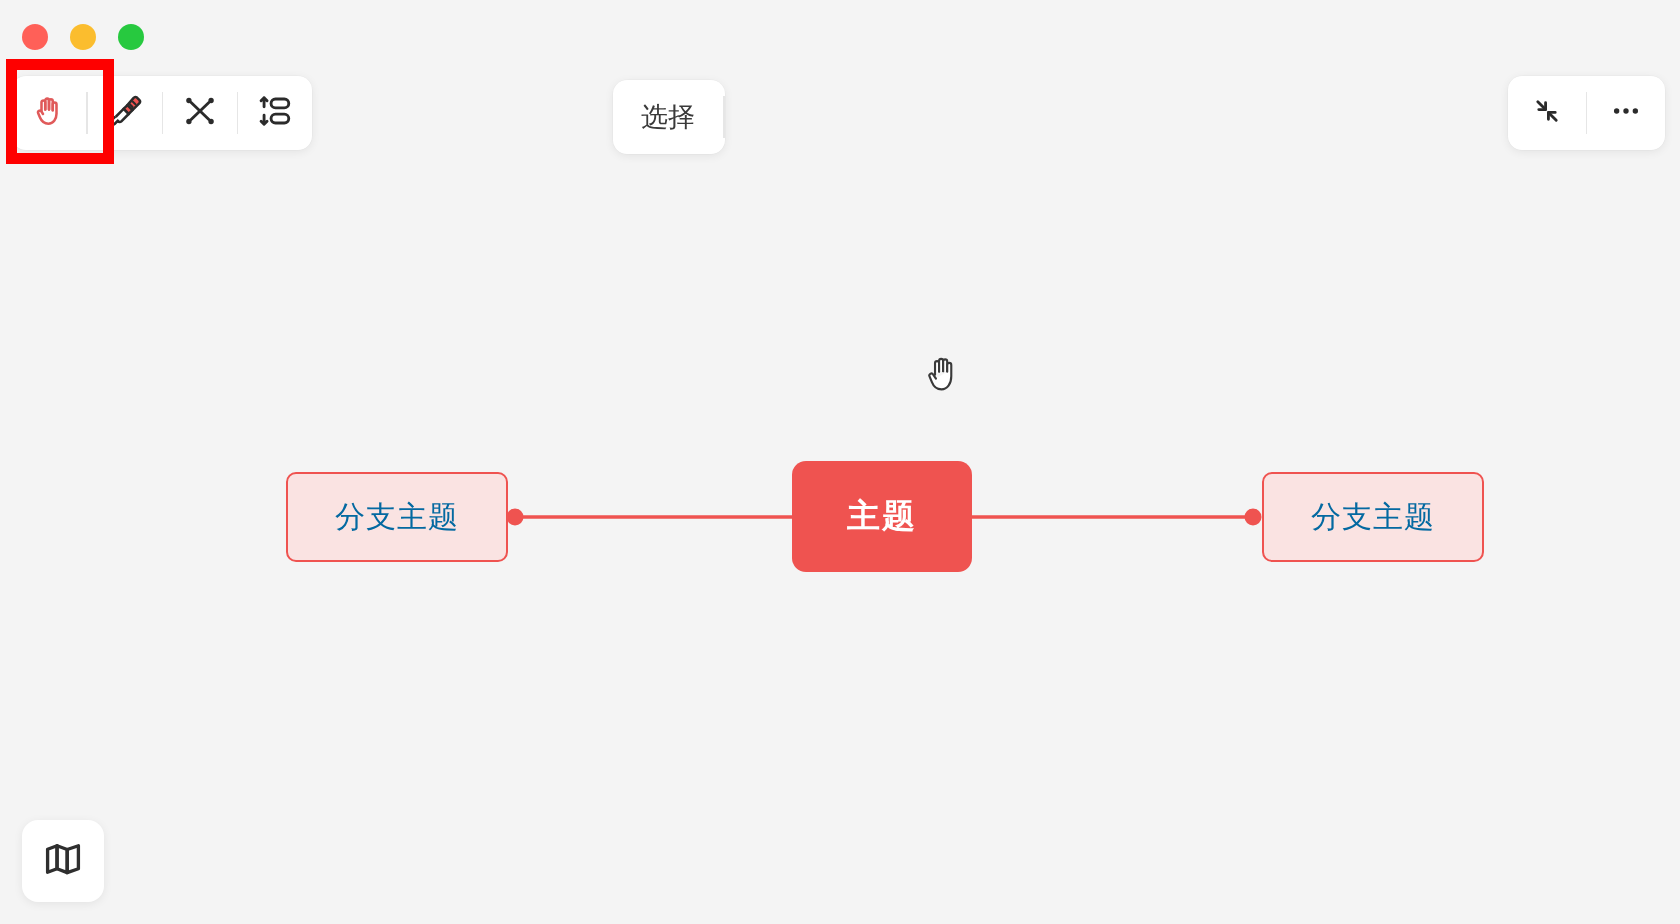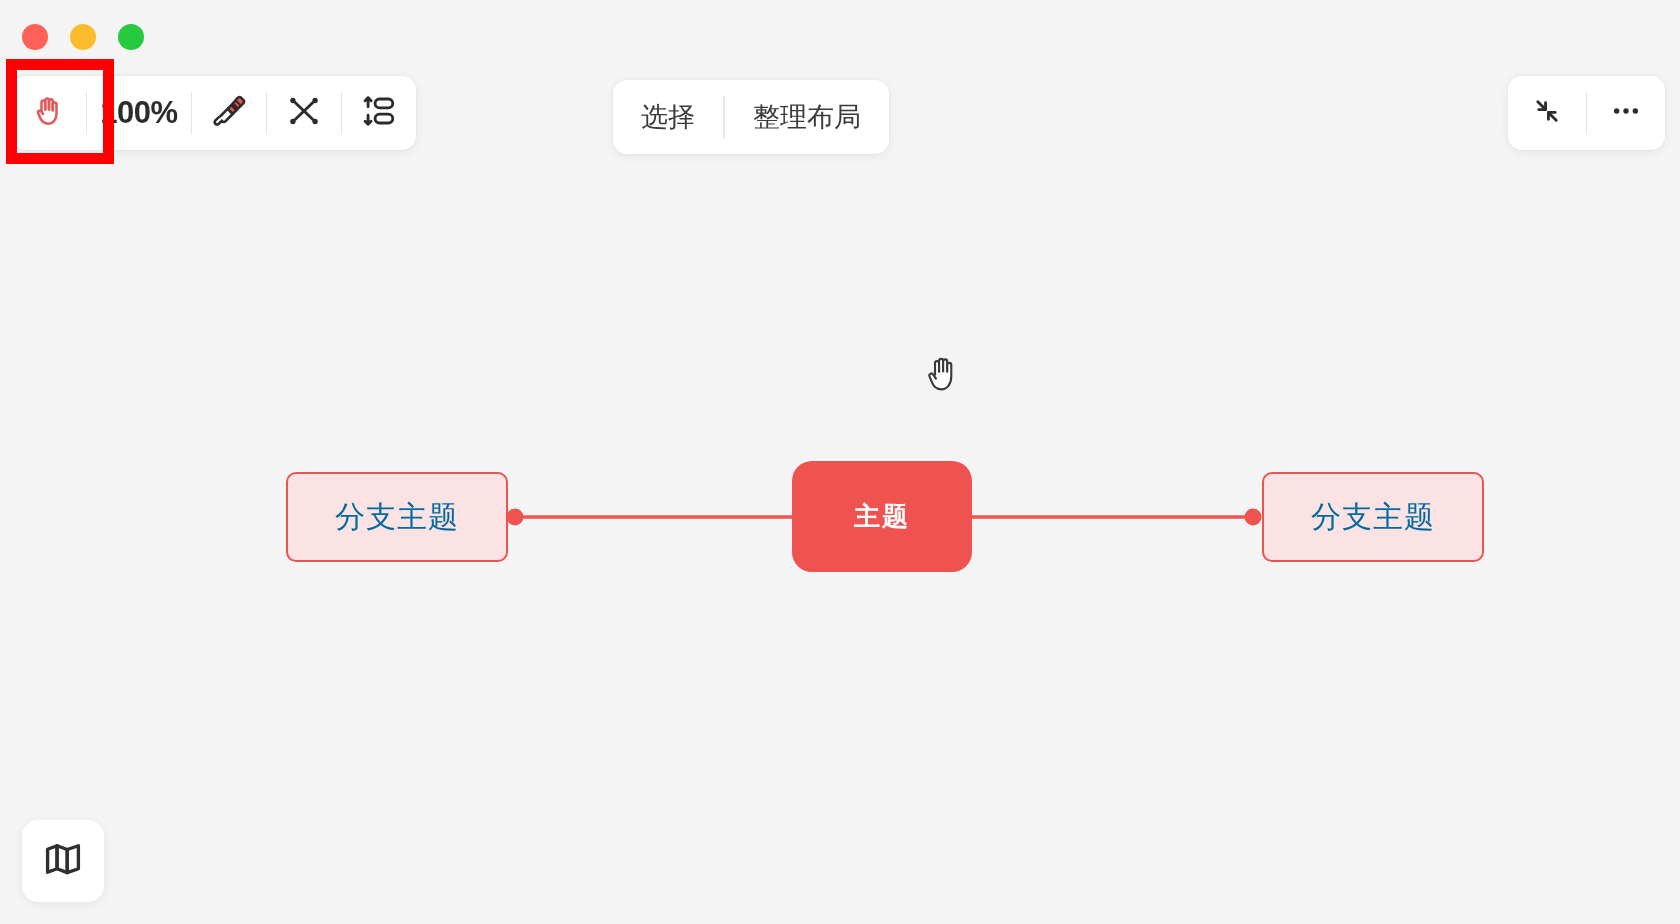--- a/index.html
+++ b/index.html
@@ -98,24 +98,24 @@
   .node{
     position:absolute;
     display:flex; align-items:center; justify-content:center;
     border-radius:10px;
     white-space:nowrap;
     cursor:pointer;
   }
   .node-root{
     background:#ef5350;
     color:#ffffff;
-    font-size:26px;
+    font-size:33px;
     font-weight:700;
     letter-spacing:2px;
-    border-radius:20px;
+    border-radius:14px;
   }
   .node-branch{
     background:#fae3e2;
     border:2.5px solid #ef5350;
     color:#0369a1;
     font-size:30px;
     font-weight:500;
     letter-spacing:1px;
   }
 
@@ -170,23 +170,20 @@
         <path d="M7 12V6.2a1.25 1.25 0 0 1 2.5 0V11"></path>
         <path d="M9.5 11V5a1.25 1.25 0 0 1 2.5 0v6"></path>
         <path d="M12 11V5.4a1.25 1.25 0 0 1 2.5 0V11.5"></path>
         <path d="M14.5 11.5V7.6a1.25 1.25 0 0 1 2.5 0v6.3c0 3.6-2.2 6.6-5.4 6.6-3.2 0-4.6-1.7-5.6-4.1l-1.2-2.9a1.25 1.25 0 0 1 2.1-1.3L8 14"></path>
       </svg>
     </span>
   </div>
 
   <div class="sep"></div>
 
-  <div class="cell zoom-cell">
-    <span>100%</span>
-  </div>
 
   <div class="sep"></div>
 
   <div class="cell">
     <span>
       <svg width="38" height="38" viewBox="0 0 24 24" fill="none">
         <path d="M19.4 3.4 21 5a1.6 1.6 0 0 1 0 2.2l-4.3 4.3-3.2-3.2L17.2 4a1.6 1.6 0 0 1 2.2-.6Z" fill="#ef5350" stroke="#2b2b2b" stroke-width="1.6" stroke-linejoin="round"></path>
         <path d="M13.5 8.3 16.7 11.5l-2.4 2.4-3.2-3.2 2.4-2.4Z" fill="#ef5350" stroke="#2b2b2b" stroke-width="1.6" stroke-linejoin="round"></path>
         <path d="M11.1 10.7 14.3 13.9l-4.6 4.6a1.6 1.6 0 0 1-2.3 0l-.9-.9a1.6 1.6 0 0 1 0-2.3l4.6-4.6Z" fill="#ffffff" stroke="#2b2b2b" stroke-width="1.6" stroke-linejoin="round"></path>
         <path d="M8 17.6 5.4 20.2a1.5 1.5 0 0 1-2.1-2.1l2.6-2.6" fill="#ffffff" stroke="#2b2b2b" stroke-width="1.6" stroke-linejoin="round"></path>
@@ -227,23 +224,20 @@
 </div>
 
 <div class="annot-box"></div>
 
 <div class="pill" id="center-toolbar">
   <div class="cell">
     <span>选择</span>
   </div>
   <div class="sep"></div>
   <div class="sep"></div>
-  <div class="cell">
-    <span>整理布局</span>
-  </div>
 </div>
 
 <div class="pill" id="right-toolbar">
   <div class="cell">
     <span>
       <svg width="34" height="34" viewBox="0 0 24 24" fill="none" stroke="#2b2b2b" stroke-width="2" stroke-linecap="round" stroke-linejoin="round">
         <path d="M5.5 5.5 11 11"></path>
         <path d="M11 6.2V11H6.2"></path>
         <path d="M18.5 18.5 13 13"></path>
         <path d="M13 17.8V13h4.8"></path>

